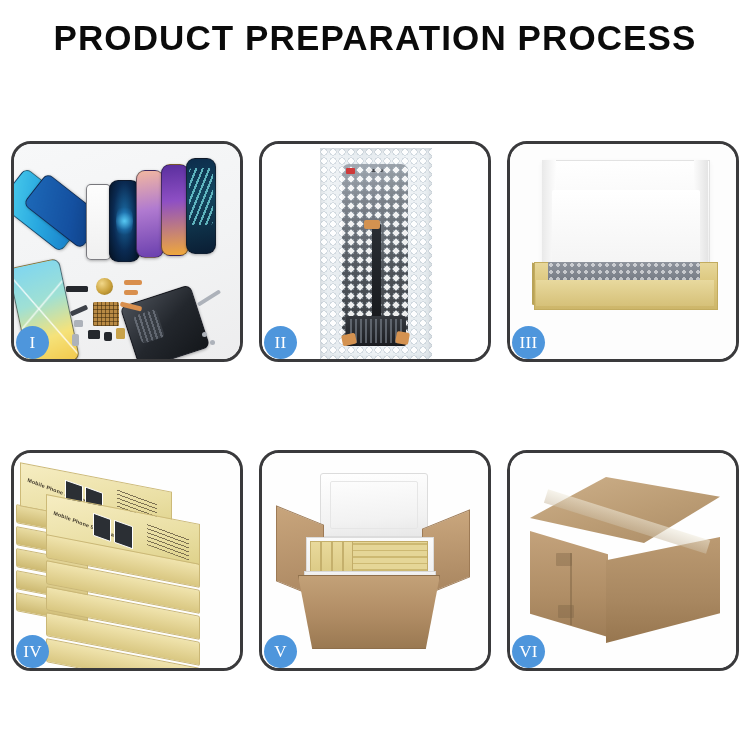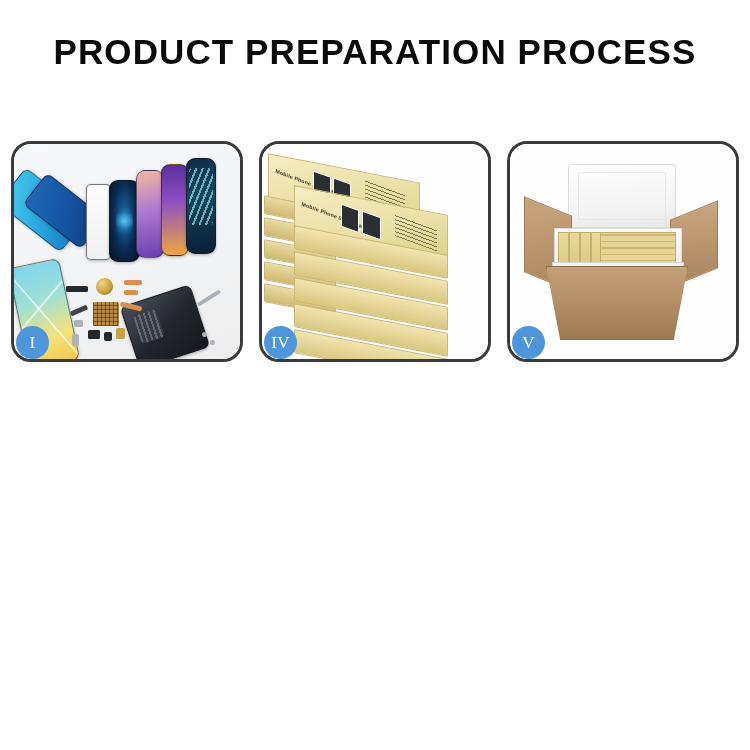--- a/index.html
+++ b/index.html
@@ -11,21 +11,21 @@
     width: 750px;
     height: 750px;
     overflow: hidden;
     font-family: "Liberation Sans", sans-serif;
     position: relative;
   }
 
   
   #header {
     width: 750px;
-    padding-top: 34px;
+    padding-top: 20px;
     text-align: center;
   }
   #page-title {
     font-family: "Liberation Sans", sans-serif;
     font-size: 35px;
     font-weight: 700;
     letter-spacing: 1.1px;
     color: #0b0b0b;
     line-height: 1.05;
     white-space: nowrap;
@@ -432,21 +432,51 @@
       <div class="chip gold" style="left:102px; top:184px; width:9px; height:11px;"></div>
       <div class="chip sil" style="left:58px; top:190px; width:7px; height:12px; border-radius:2px;"></div>
       <div class="chip sil" style="left:188px; top:188px; width:5px; height:5px; border-radius:50%;"></div>
       <div class="chip sil" style="left:196px; top:196px; width:5px; height:5px; border-radius:50%;"></div>
       <div class="chip sil" style="left:182px; top:152px; width:26px; height:4px; transform:rotate(-32deg);"></div>
 
       <div class="badge">I</div>
     </div>
   </div>
 
-
+  <div class="panel">
+    <div class="panel-stage">
+      <div class="p2-bg"></div>
+      <div class="bubblebag">
+        <div class="lcd-inner"></div>
+        <div class="lcd-tag"></div>
+        <div class="lcd-ribbon"></div>
+        <div class="lcd-conn" style="left:44px; top:72px; width:16px; height:9px;"></div>
+        <div class="lcd-chipbar"></div>
+        <div class="lcd-conn" style="left:22px; top:186px; width:14px; height:11px; transform:rotate(-12deg);"></div>
+        <div class="lcd-conn" style="left:76px; top:184px; width:13px; height:12px; transform:rotate(10deg);"></div>
+      </div>
+      <div class="badge">II</div>
+    </div>
+  </div>
+
+  <div class="panel">
+    <div class="panel-stage">
+      <div class="p3-bg"></div>
+      <div class="b3-lid"></div>
+      <div class="b3-lidL"></div>
+      <div class="b3-lidR"></div>
+      <div class="b3-foam"></div>
+      <div class="b3-trayL"></div>
+      <div class="b3-trayR"></div>
+      <div class="b3-tray"></div>
+      <div class="b3-bubbles"></div>
+      <div class="b3-trayfront"></div>
+      <div class="badge">III</div>
+    </div>
+  </div>
 
   <div class="panel">
     <div class="panel-stage">
       <div class="p4-bg"></div>
 
       <div class="stackbox edge" style="left:2px;  top:58px;  width:70px; height:17px; transform:skewY(11deg);"></div>
       <div class="stackbox edge" style="left:2px;  top:80px;  width:70px; height:17px; transform:skewY(11deg);"></div>
       <div class="stackbox edge" style="left:2px;  top:102px; width:70px; height:17px; transform:skewY(11deg);"></div>
       <div class="stackbox edge" style="left:2px;  top:124px; width:70px; height:17px; transform:skewY(11deg);"></div>
       <div class="stackbox edge" style="left:2px;  top:146px; width:70px; height:17px; transform:skewY(11deg);"></div>
@@ -486,14 +516,27 @@
       <div class="c5-yellow" style="left:59px;"></div>
       <div class="c5-yellow" style="left:70px;"></div>
       <div class="c5-yellow" style="left:81px;"></div>
       <div class="c5-ylgrp"></div>
       <div class="c5-rim"></div>
       <div class="c5-body"></div>
       <div class="badge">V</div>
     </div>
   </div>
 
+  <div class="panel">
+    <div class="panel-stage">
+      <div class="p6-bg"></div>
+      <div class="c6-top"></div>
+      <div class="c6-left"></div>
+      <div class="c6-right"></div>
+      <div class="c6-tape"></div>
+      <div class="c6-seamA"></div>
+      <div class="c6-nick" style="left:46px; top:100px;"></div>
+      <div class="c6-nick" style="left:48px; top:152px;"></div>
+      <div class="badge">VI</div>
+    </div>
+  </div>
 
 </div>
 
 </body></html>

